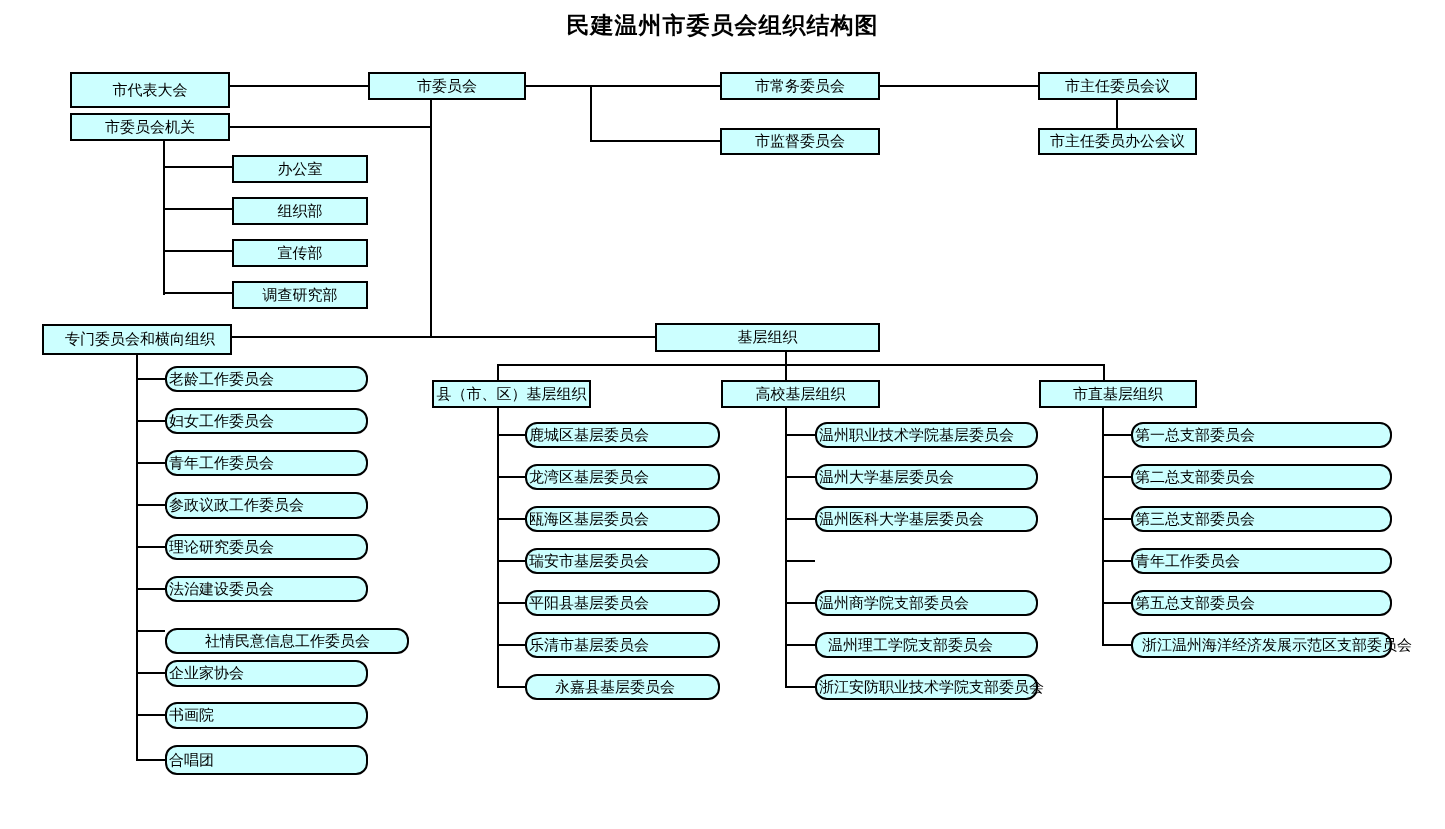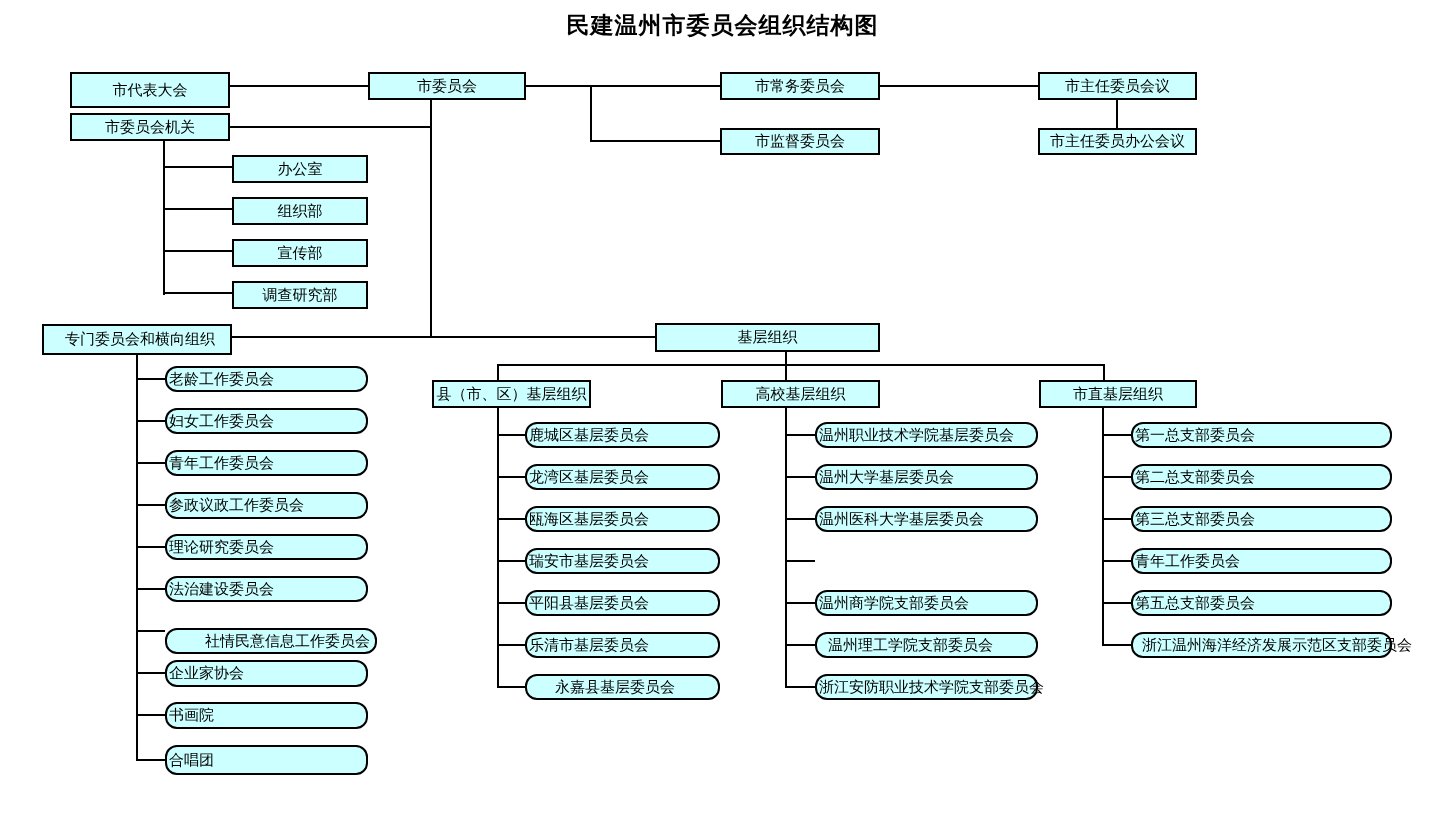--- a/index.html
+++ b/index.html
@@ -106,21 +106,21 @@
     <div class="box" style="left: 232px; top: 197px; width: 136px; height: 28px;">组织部</div>
     <div class="box" style="left: 232px; top: 239px; width: 136px; height: 28px;">宣传部</div>
     <div class="box" style="left: 232px; top: 281px; width: 136px; height: 28px;">调查研究部</div>
     <div class="box" style="left: 42px; top: 324px; width: 190px; height: 31px; padding-left: 6px;">专门委员会和横向组织</div>
     <div class="box left" style="left: 165px; top: 366px; width: 203px; height: 26px;">老龄工作委员会</div>
     <div class="box left" style="left: 165px; top: 408px; width: 203px; height: 26px;">妇女工作委员会</div>
     <div class="box left" style="left: 165px; top: 450px; width: 203px; height: 26px;">青年工作委员会</div>
     <div class="box left" style="left: 165px; top: 492px; width: 203px; height: 27px;">参政议政工作委员会</div>
     <div class="box left" style="left: 165px; top: 534px; width: 203px; height: 26px;">理论研究委员会</div>
     <div class="box left" style="left: 165px; top: 576px; width: 203px; height: 26px;">法治建设委员会</div>
-    <div class="box left" style="left: 165px; top: 628px; width: 212px; height: 26px; padding-left: 38px;">社情民意信息工作委员会</div>
+    <div class="box left" style="left: 165px; top: 628px; width: 244px; height: 26px; padding-left: 38px;">社情民意信息工作委员会</div>
     <div class="box left" style="left: 165px; top: 660px; width: 203px; height: 27px;">企业家协会</div>
     <div class="box left" style="left: 165px; top: 702px; width: 203px; height: 27px;">书画院</div>
     <div class="box left" style="left: 165px; top: 745px; width: 203px; height: 30px;">合唱团</div>
     <div class="box" style="left: 655px; top: 323px; width: 225px; height: 29px;">基层组织</div>
     <div class="box" style="left: 432px; top: 380px; width: 159px; height: 28px;">县（市、区）基层组织</div>
     <div class="box" style="left: 721px; top: 380px; width: 159px; height: 28px;">高校基层组织</div>
     <div class="box" style="left: 1039px; top: 380px; width: 158px; height: 28px;">市直基层组织</div>
     <div class="box left" style="left: 525px; top: 422px; width: 195px; height: 26px;">鹿城区基层委员会</div>
     <div class="box left" style="left: 525px; top: 464px; width: 195px; height: 26px;">龙湾区基层委员会</div>
     <div class="box left" style="left: 525px; top: 506px; width: 195px; height: 26px;">瓯海区基层委员会</div>

